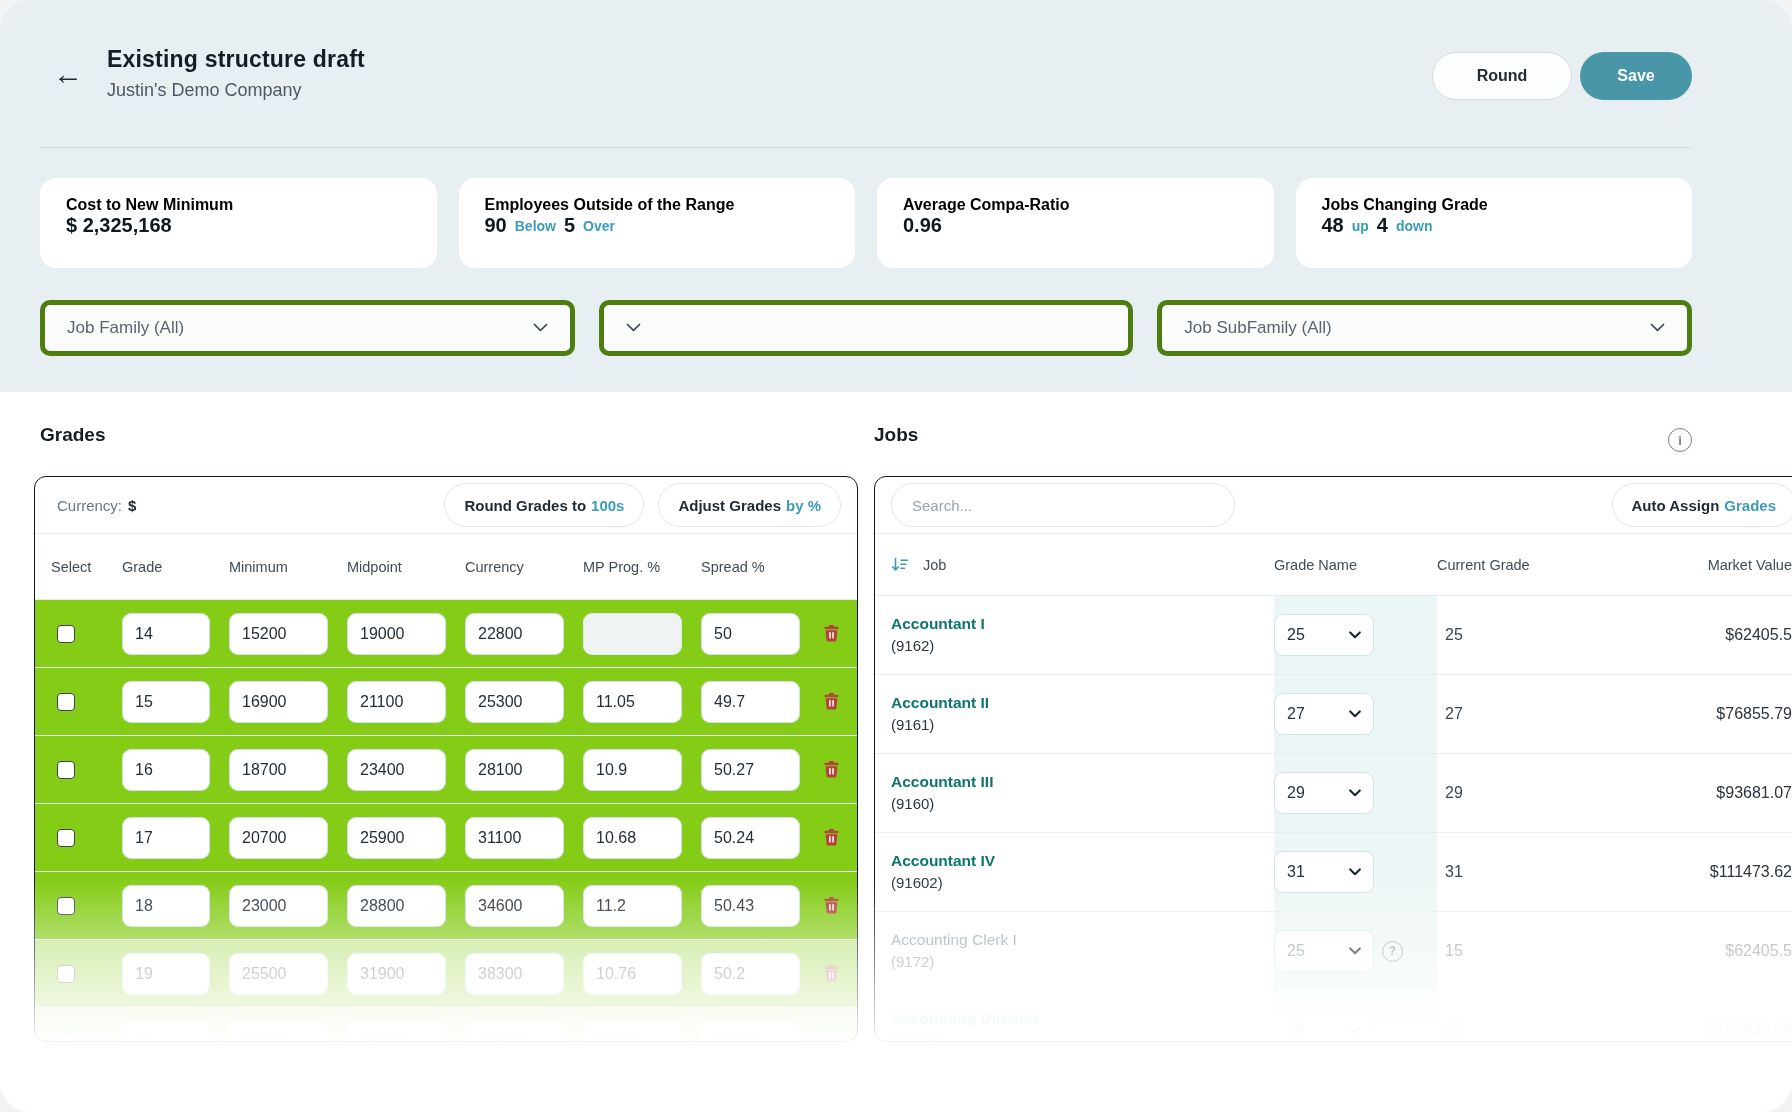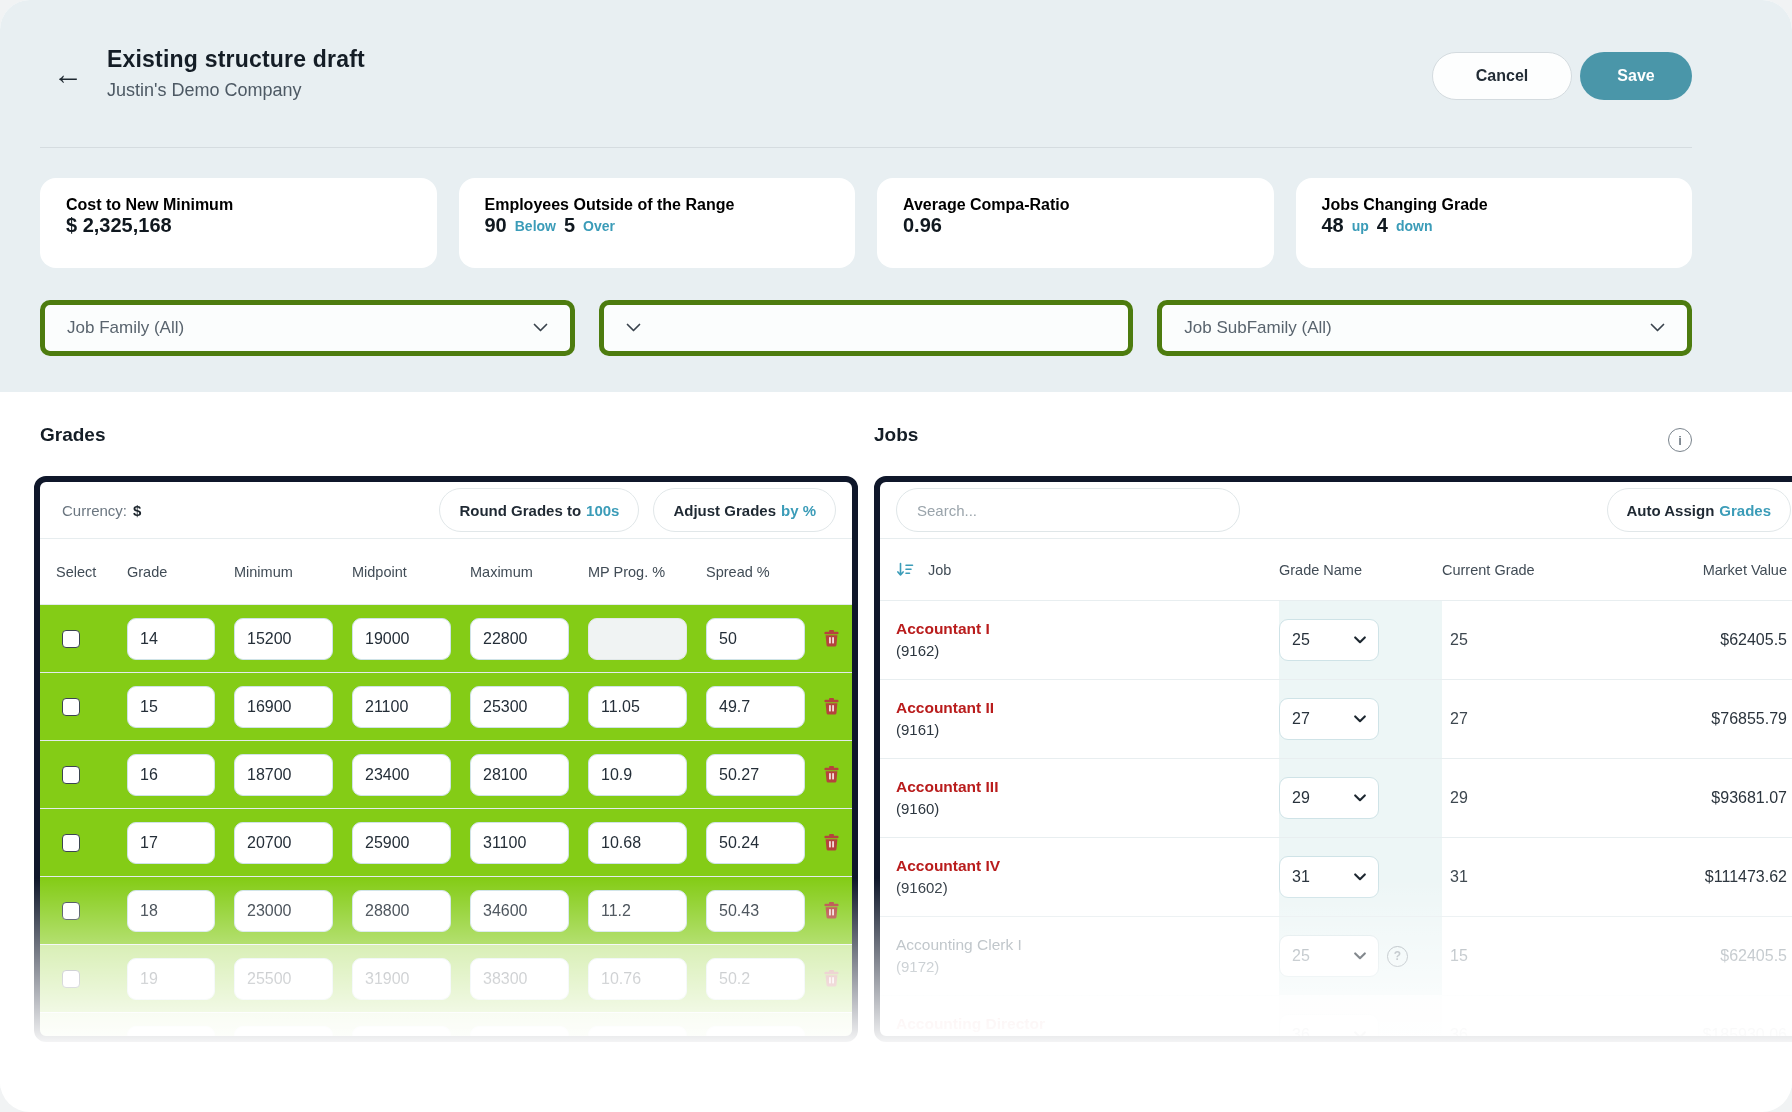--- a/index.html
+++ b/index.html
@@ -71,21 +71,21 @@
     position:absolute; top:424px; font-size:19px; font-weight:bold; color:#141d26;
   }
   .info-icon {
     position:absolute; left:1668px; top:428px; width:24px; height:24px; border-radius:50%;
     border:1.5px solid #79838c; color:#79838c; font-size:13px; font-weight:bold;
     display:flex; align-items:center; justify-content:center; cursor:pointer;
   }
   
   .panel {
     position:absolute; top:476px; height:566px; background:#ffffff;
-    border:6px solid #0f172a; border-radius:12px; overflow:hidden;
+    border:1px solid #0f172a; border-radius:12px; overflow:hidden;
   }
   .panel-grades { left:34px;  width:824px; }
   .panel-jobs   { left:874px; width:939px; }
   .panel-toolbar {
     height:56px; display:flex; align-items:center; padding:0 16px;
   }
   .currency-wrap { font-size:15px; color:#6b7680; display:flex; gap:6px; align-items:baseline; padding-left:6px;}
   .currency-symbol { font-weight:bold; color:#1b242c; }
   .pill-btn {
     border:1px solid #e1e7e9; border-radius:22px; background:#fff;
@@ -125,21 +125,21 @@
   .j-grid {
     display:grid; align-items:center;
     grid-template-columns:383px 163px 110px 1fr;
     padding-left:16px;
   }
   .j-cols { height:62px; border-top:1px solid #e7edef; font-size:14.5px; color:#414c56; }
   .j-row  { height:79px; border-top:1px solid #e8eef0; }
   .j-col-market { text-align:right; padding-right:20px; }
   .job-col-head { display:flex; align-items:center; gap:14px; }
   .grade-band { background:#edf6f6; height:100%; display:flex; align-items:center; }
-  .job-name { font-size:15.5px; font-weight:bold; color:#b91c1c; line-height:1.45; }
+  .job-name { font-size:15.5px; font-weight:bold; color:#0f766e; line-height:1.45; }
   .job-code { font-size:15px; color:#2c363f; line-height:1.45; }
   .grade-select {
     width:100px; height:42px; background:#fff; border:1.4px solid #cfe3e7; border-radius:9px;
     display:flex; align-items:center; justify-content:space-between; padding:0 12px;
     font-size:16px; color:#28323c; cursor:pointer;
   }
   .help-icon {
     width:21px; height:21px; border-radius:50%; border:1.4px solid #9aa4ab;
     color:#9aa4ab; font-size:12px; font-weight:bold; display:flex; align-items:center;
     justify-content:center; margin-left:8px; cursor:pointer; flex:none;
@@ -157,21 +157,21 @@
 </style>
 </head>
 <body>
 
 <div class="page">
 
   <div class="topbar">
     <button class="back-btn">←</button>
     <div class="hdr-title">Existing structure draft</div>
     <div class="hdr-subtitle">Justin's Demo Company</div>
-    <button class="btn btn-cancel">Cancel</button>
+    <button class="btn btn-cancel">Round</button>
     <button class="btn btn-save">Save</button>
     <div class="hdr-divider"></div>
 
     <div class="stats-row">
       <div class="stat-card">
         <div class="stat-label">Cost to New Minimum</div>
         <div class="stat-value-row">
           <span>$ 2,325,168</span>
         </div>
       </div>
@@ -241,21 +241,21 @@
           <span>Adjust Grades</span>
           <span class="pill-accent">by %</span>
         </button>
       </div>
     </div>
     <div class="g-grid g-cols">
       <span>Select</span>
       <span>Grade</span>
       <span>Minimum</span>
       <span>Midpoint</span>
-      <span>Maximum</span>
+      <span>Currency</span>
       <span>MP Prog. %</span>
       <span>Spread %</span>
       <span></span>
     </div>
     <div id="grades-rows">
         <div class="g-grid g-row">
           <span class="g-check"></span>
           <input class="cell-input" value="14" style="">
           <input class="cell-input" value="15200" style="">
           <input class="cell-input" value="19000" style="">

